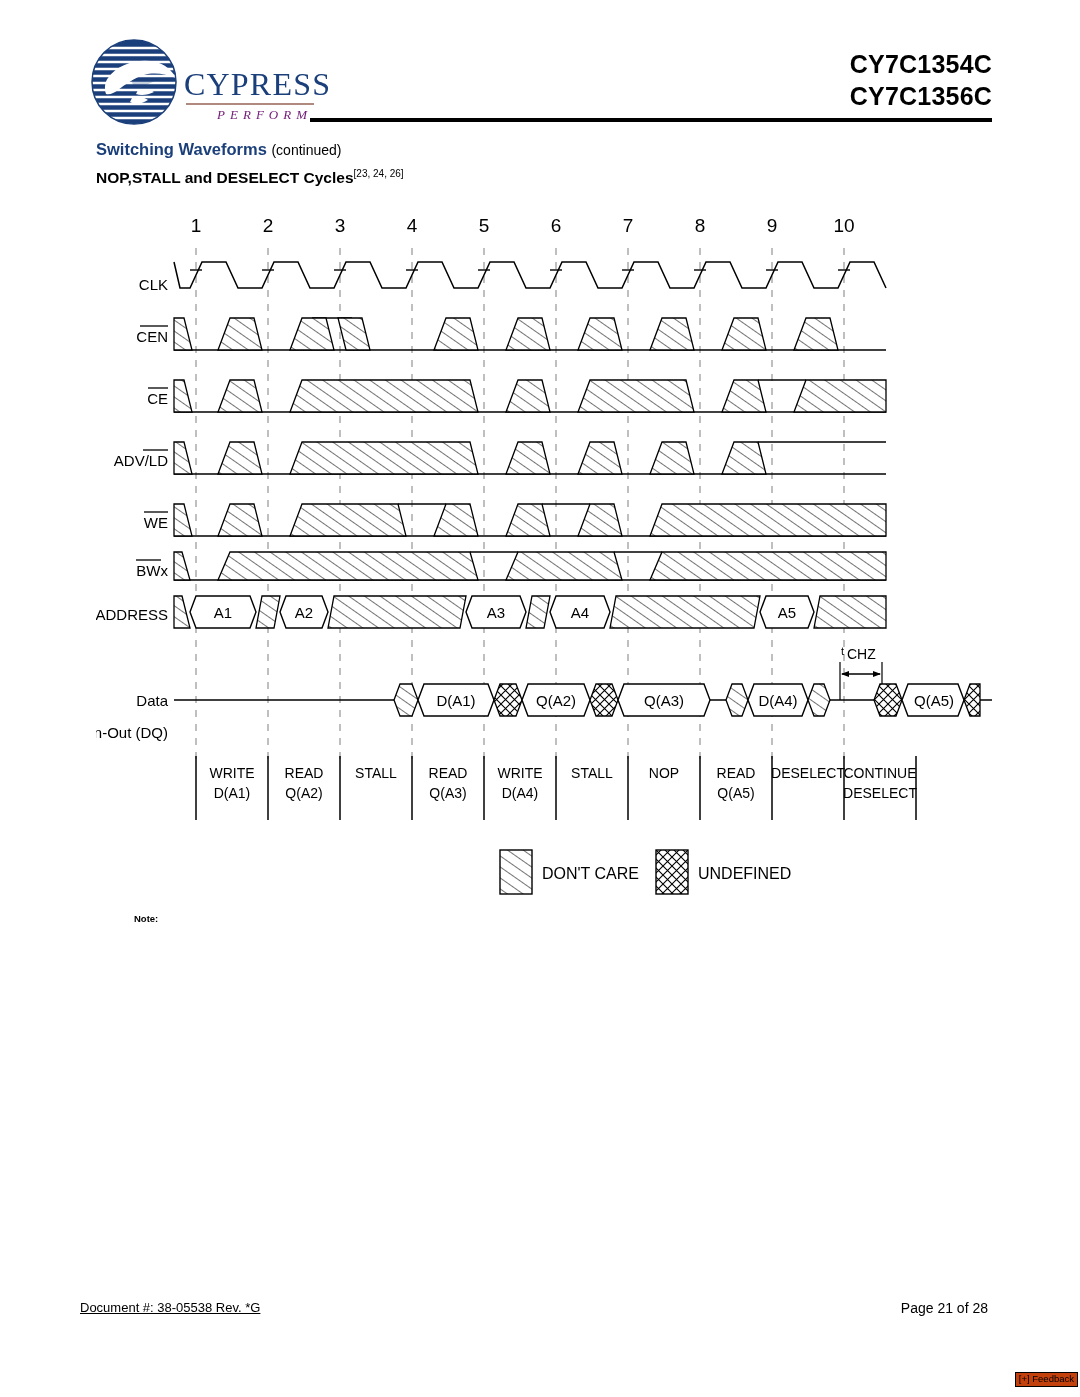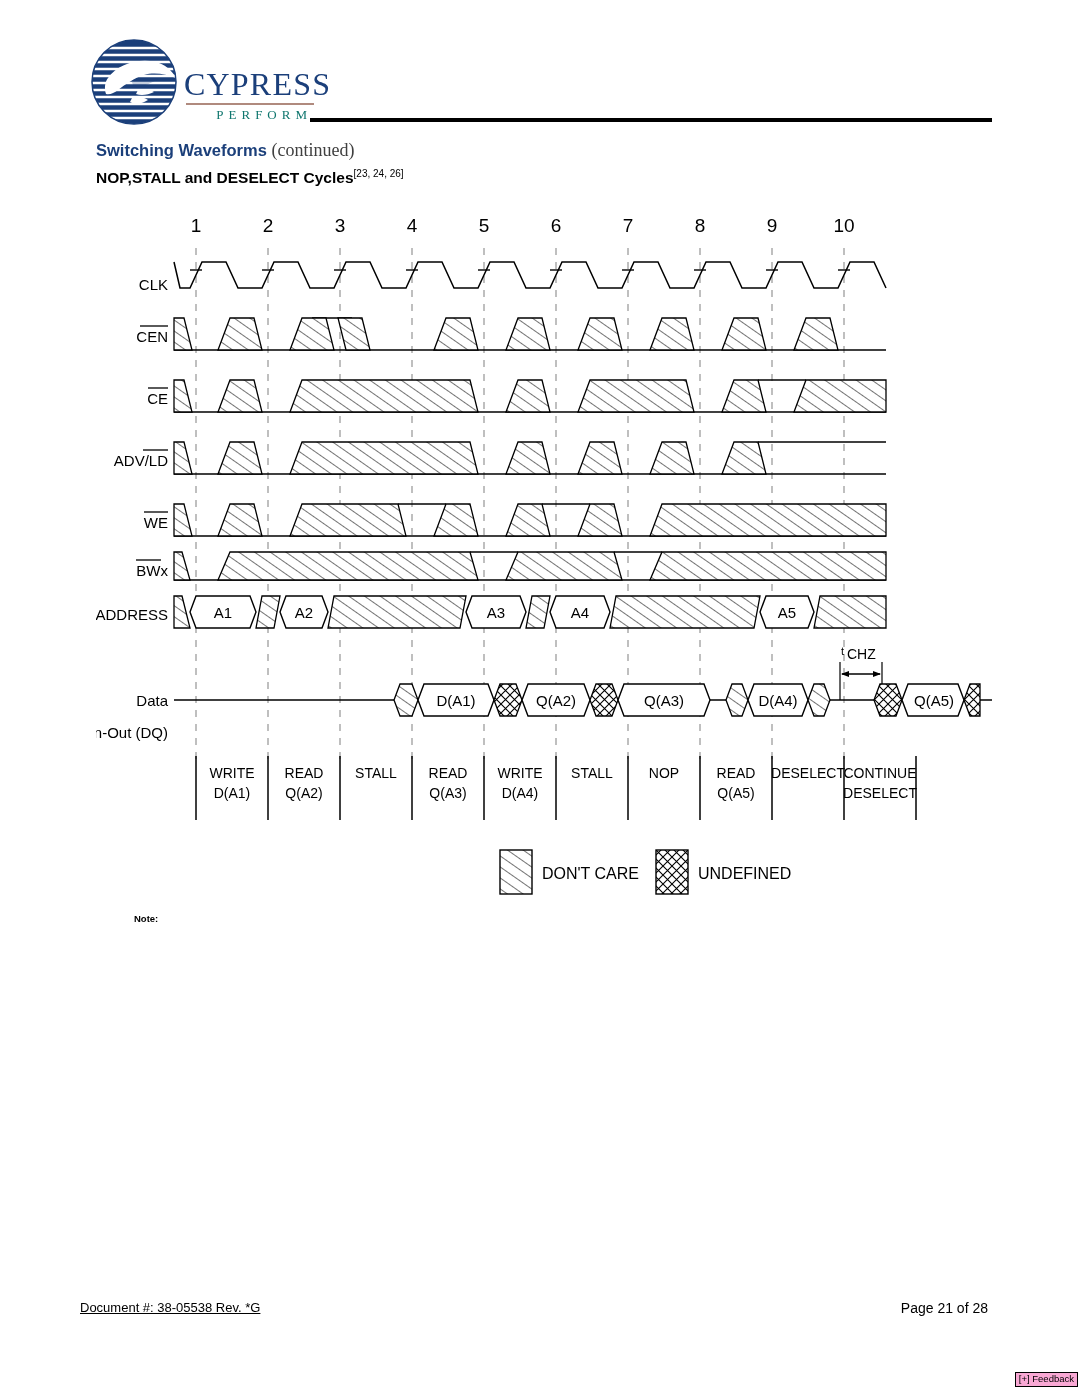--- a/index.html
+++ b/index.html
@@ -45,22 +45,23 @@
     line-height: 1;
   }
   #logo-rule {
     width: 128px; height: 2px;
     background: #b08a7e;
     margin: 3px 0 2px 2px;
   }
   #logo-perform {
     font-family: "Liberation Serif", serif;
     font-size: 13px;
+    font-style: italic;
     letter-spacing: 5px;
-    color: #0f766e;
+    color: #701a75;
     text-align: right;
     width: 128px;
   }
   #part-numbers {
     position: absolute;
     right: 88px; top: 48px;
     text-align: right;
     font-size: 25px;
     font-weight: bold;
     line-height: 1.28;
@@ -80,23 +81,22 @@
   #section-title {
     position: absolute;
     left: 96px; top: 140px;
     font-size: 16.5px;
     font-weight: bold;
     color: #1b3f7a;
     white-space: nowrap;
   }
   #section-title .cont {
     font-weight: normal;
-    font-size: 18px;
-    color: #404040;
-    font-family: Liberation Serif, serif;
+    font-size: 14px;
+    color: #000000;
   }
   #figure-title {
     position: absolute;
     left: 96px; top: 168px;
     font-size: 15.5px;
     font-weight: bold;
     color: #000;
     white-space: nowrap;
     text-align: center;
   }
@@ -145,21 +145,21 @@
   }
   #page-num {
     position: absolute;
     right: 92px; top: 0;
     font-size: 14px;
   }
   #feedback-btn {
     position: absolute;
     right: 2px; top: 72px;
     border: 1px solid #000;
-    background: #f9a8d4;
+    background: #c2410c;
     font-size: 9.5px;
     padding: 1px 3px 2px 3px;
     line-height: 1.1;
     white-space: nowrap;
   }
 
   text { font-family: "Liberation Sans", sans-serif; }
 </style>
 </head>
 <body>
@@ -198,20 +198,24 @@
       </g>
       <circle cx="46" cy="44" r="42" fill="none" stroke="#1b3f7a" stroke-width="1.5"></circle>
     </svg>
     <div id="logo-wordmark">
       <div id="logo-cypress">CYPRESS</div>
       <div id="logo-rule"></div>
       <div id="logo-perform">PERFORM</div>
     </div>
   </div>
 
+  <div id="part-numbers">
+    <div>CY7C1354C</div>
+    <div>CY7C1356C</div>
+  </div>
 
   <div id="header-rule"></div>
 </div>
 
 <div id="section-title">
   <span>Switching Waveforms</span>
   <span class="cont">(continued)</span>
 </div>
 
 <div id="figure-title">

